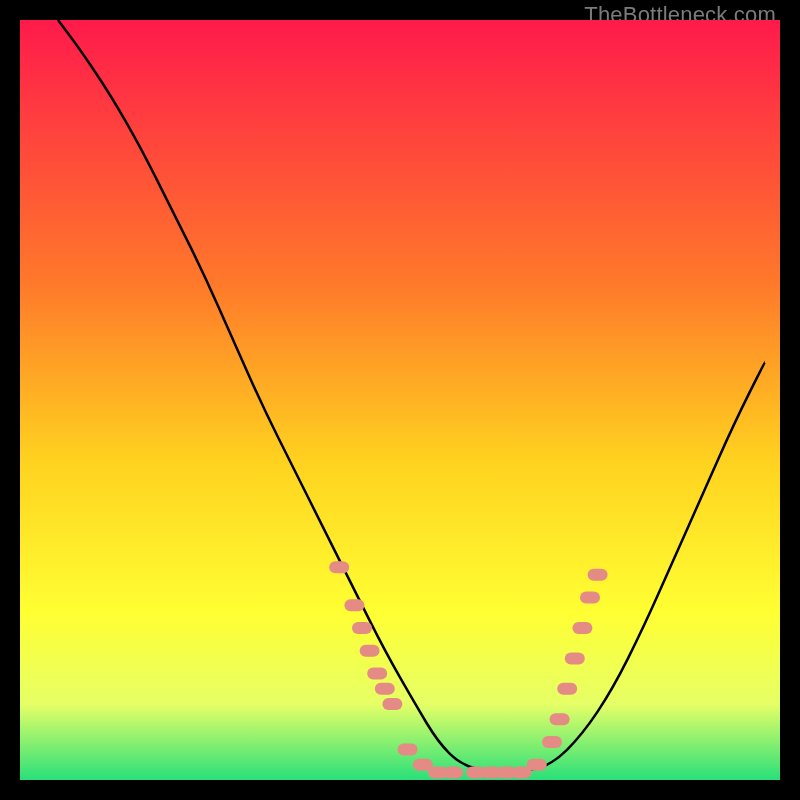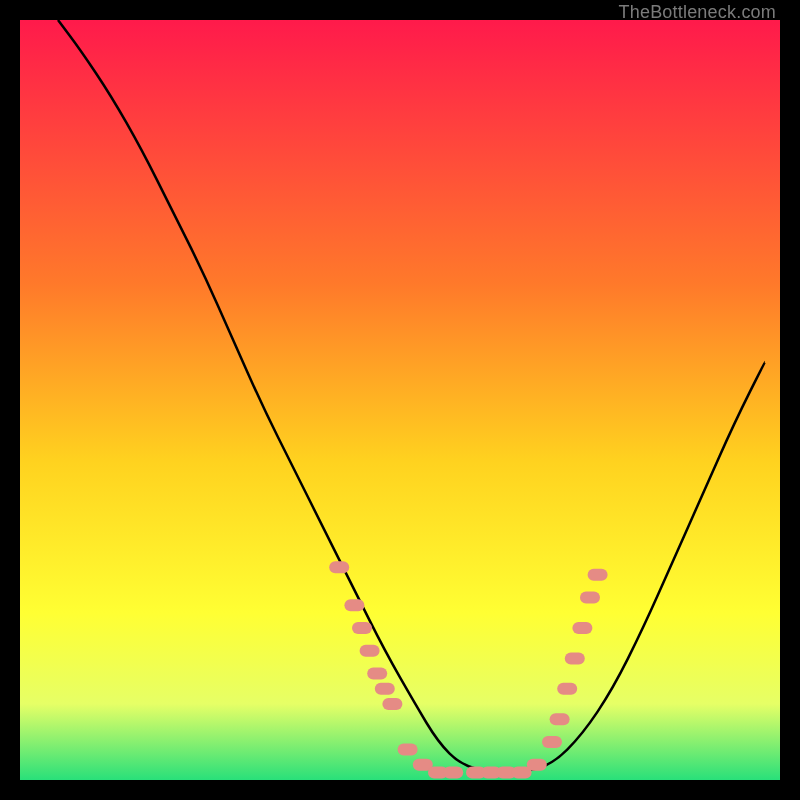--- a/index.html
+++ b/index.html
@@ -24,21 +24,21 @@
     left: 0;
     top: 0;
     width: 760px;
     height: 760px;
   }
   .watermark {
     position: absolute;
     top: 2px;
     right: 24px;
     color: #7b7b7b;
-    font-size: 18px;
+    font-size: 22px;
     letter-spacing: 0.2px;
     font-weight: 400;
     user-select: none;
   }
   svg { display: block; }
 </style>
 </head>
 <body>
 
 <div class="watermark">TheBottleneck.com</div>

